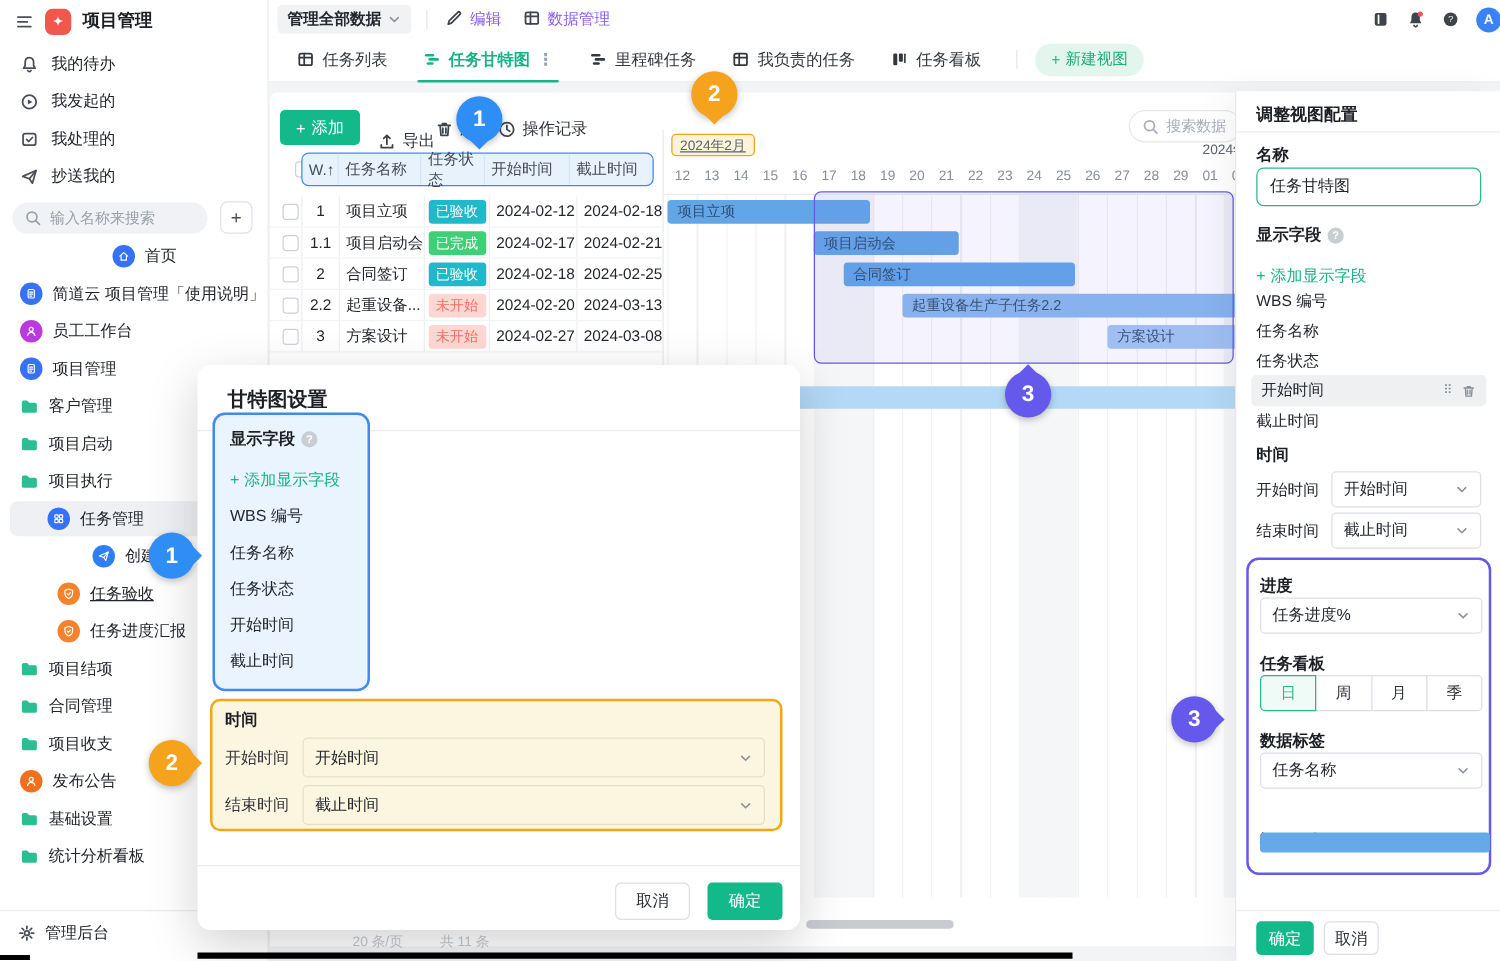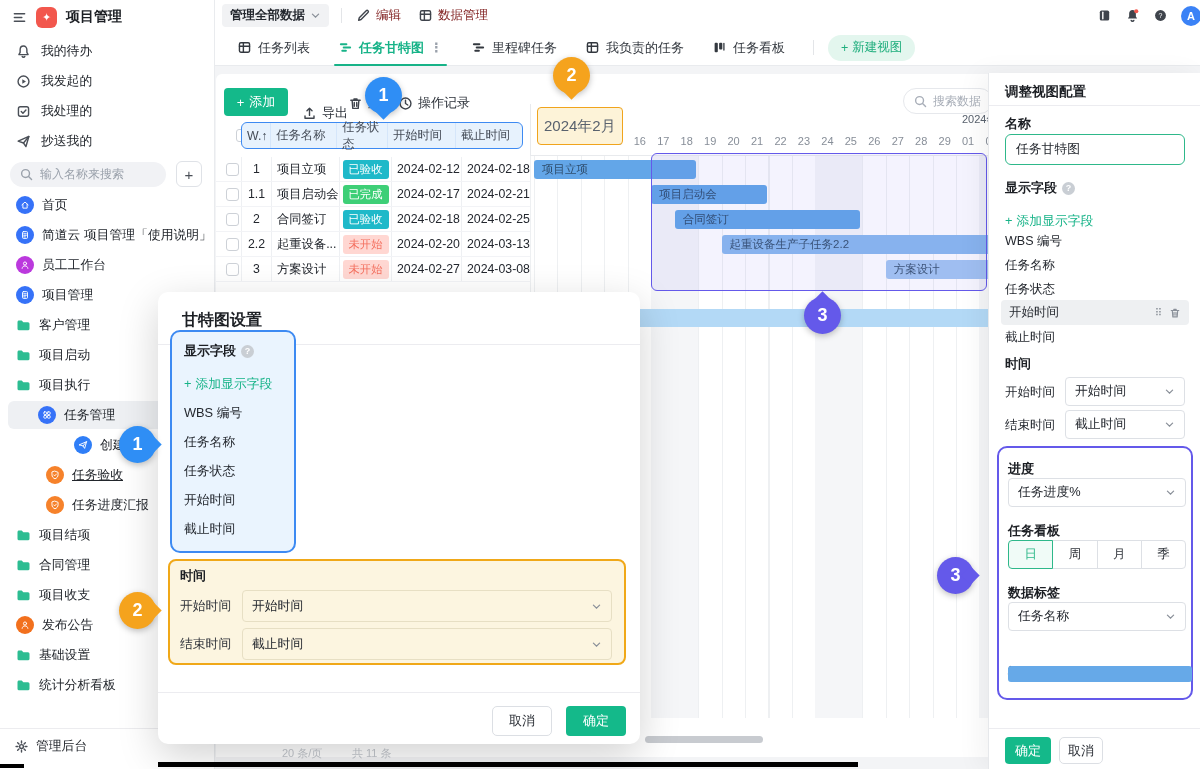--- a/index.html
+++ b/index.html
@@ -20,21 +20,21 @@
   .circ { border-radius:50%; display:flex; align-items:center; justify-content:center; color:#fff; width:18px; height:18px; flex:0 0 auto; }
   .sb-active { position:absolute; left:8px; width:199px; height:28px; background:#eef0f3; border-radius:6px; }
   .sb-search { position:absolute; left:10px; top:162px; width:156px; height:25px; background:#f1f2f5; border-radius:13px; display:flex; align-items:center; padding:0 9px; gap:6px; color:#9aa1ab; font-size:12px; }
   .sb-plus { position:absolute; left:176px; top:161px; width:26px; height:26px; border:1px solid #dfe2e7; border-radius:6px; display:flex; align-items:center; justify-content:center; color:#4a4f57; font-size:15px; background:#fff; }
   .sb-footline { position:absolute; left:0; top:728px; width:215px; border-top:1px solid #ececef; }
   .sb-admin { position:absolute; left:14px; top:738px; display:flex; align-items:center; gap:7px; font-size:12.8px; color:#22262c; }
 
   
   .topbar { position:absolute; left:215px; top:0; width:985px; height:30px; background:#fff; }
   .scopebtn { position:absolute; left:7px; top:4px; height:23px; background:#f1f2f4; border-radius:4px; display:flex; align-items:center; padding:0 8px; gap:5px; font-size:12.5px; font-weight:bold; color:#23272e; }
-  .tb-item { display:flex; align-items:center; gap:5px; font-size:12.5px; color:#7f1d1d; }
+  .tb-item { display:flex; gap:5px; font-size:12.5px; color:#8b5cf6; }
   .tb-sep { width:1px; height:15px; background:#e3e5e8; }
   .tr-ico { color:#3f444c; display:flex; }
   .avatar { width:20px; height:20px; border-radius:50%; background:#3b82f6; color:#fff; font-size:11px; font-weight:bold; display:flex; align-items:center; justify-content:center; }
   .tabbar { position:absolute; left:215px; top:30px; width:985px; height:36px; background:#fff; border-bottom:1px solid #e9ebee; display:flex; align-items:center; padding-left:8px; }
   .tab { display:flex; align-items:center; gap:6px; font-size:13px; color:#33383f; height:36px; padding:0 14px; position:relative; cursor:pointer; }
   .tab.active { color:#17b388; font-weight:bold; }
   .tab.active::after { content:""; position:absolute; left:10px; right:10px; bottom:0; height:2px; background:#17b388; border-radius:2px; }
   .newview { margin-left:14px; background:#e3f6ee; color:#1fae7d; font-size:12.5px; border-radius:14px; height:26px; display:flex; align-items:center; padding:0 13px; gap:4px; }
 
   
@@ -50,21 +50,21 @@
   .chip { width:46px; height:19px; border-radius:3px; color:#fff; font-size:11.3px; display:flex; align-items:center; justify-content:center; }
   .st-cyan { background:#1fb9c9; } .st-green { background:#3ecf77; } .st-red { background:#ffd7d2; color:#f4705f; }
   .cbx { width:13px; height:13px; border:1.2px solid #cdd1d7; border-radius:3px; background:#fff; margin-left:10px; }
 
   
   .gline { position:absolute; background:#e8eaed; }
   .gantt-grid { position:absolute; left:530px; top:155px; width:473px; height:563px;
      background-image:repeating-linear-gradient(90deg, #eef0f2 0 1px, transparent 1px 23.45px);
      background-position:4px 0; }
   .wkend { position:absolute; top:155px; height:563px; background:#f5f6f8; }
-  .monthchip { position:absolute; left:537px; top:107px; height:38px; border:1.5px solid #f0a41c; background:#fdf3d8; border-radius:4px; font-size:15px; color:#59626e; display:flex; align-items:center; padding:0 6px; z-index:4; }
+  .monthchip { position:absolute; left:537px; top:107px; height:18px; border:1.5px solid #f0a41c; background:#fdf3d8; border-radius:4px; font-size:11px; color:#59626e; display:flex; align-items:center; padding:0 6px; z-index:4;text-decoration:underline; }
   .month2 { position:absolute; left:962px; top:112px; font-size:11px; color:#59626e; white-space:nowrap; }
   .day { position:absolute; top:135px; width:24px; text-align:center; font-size:11px; color:#878e98; }
   .gbar { position:absolute; height:19px; border-radius:3px; font-size:11.5px; color:rgba(38,62,88,.85); display:flex; align-items:center; padding-left:8px; white-space:nowrap; overflow:hidden; }
   .purplebox { position:absolute; left:651px; top:153px; width:336px; height:138px; border:1.5px solid #6459ea; border-radius:6px; background:rgba(100,90,235,.07); z-index:3; }
   .bluerow { position:absolute; left:531px; top:309px; width:472px; height:18px; background:#b3d9f6; }
   .scrollthumb { position:absolute; left:645px; top:736px; width:118px; height:7px; background:#c8cbd0; border-radius:4px; }
   .pagetxt { position:absolute; top:746px; font-size:11px; color:#c3c7cd; }
 
   
   .modal { position:absolute; left:158px; top:292px; width:482px; height:452px; background:#fff; border-radius:10px; box-shadow:0 12px 40px rgba(0,0,0,.18); z-index:30; }
@@ -164,21 +164,21 @@
       <span class="sb-ico" style="color:#9aa1ab">
           <svg width="15" height="15" viewBox="0 0 16 16" fill="none" stroke="currentColor" stroke-width="1.5" stroke-linecap="round" stroke-linejoin="round">
             <circle cx="7" cy="7" r="4.2"></circle>
             <path d="M10.2 10.2l3.2 3.2"></path>
           </svg>
         </span>
       <span class="nowrap">输入名称来搜索</span>
     </div>
     <div class="sb-plus">+</div>
     <div id="sb-nav">
-        <div class="sb-row" style="top: 190px;">
+        <div class="sb-row" style="top: 190px; justify-content: center;">
           <span class="circ" style="margin-left:16px;background:#3672f8">
             <svg width="10" height="10" viewBox="0 0 16 16" fill="none" stroke="#fff" stroke-width="1.5" stroke-linecap="round" stroke-linejoin="round">
               <path d="M3 7.8L8 3.3l5 4.5"></path>
               <path d="M4.6 6.8V13h6.8V6.8"></path>
             </svg>
           </span>
           <span class="lbl" style="margin-left:8px">首页</span>
         </div>
         <div class="sb-row" style="top: 220px;">
           <span class="circ" style="margin-left:16px;background:#3672f8">

